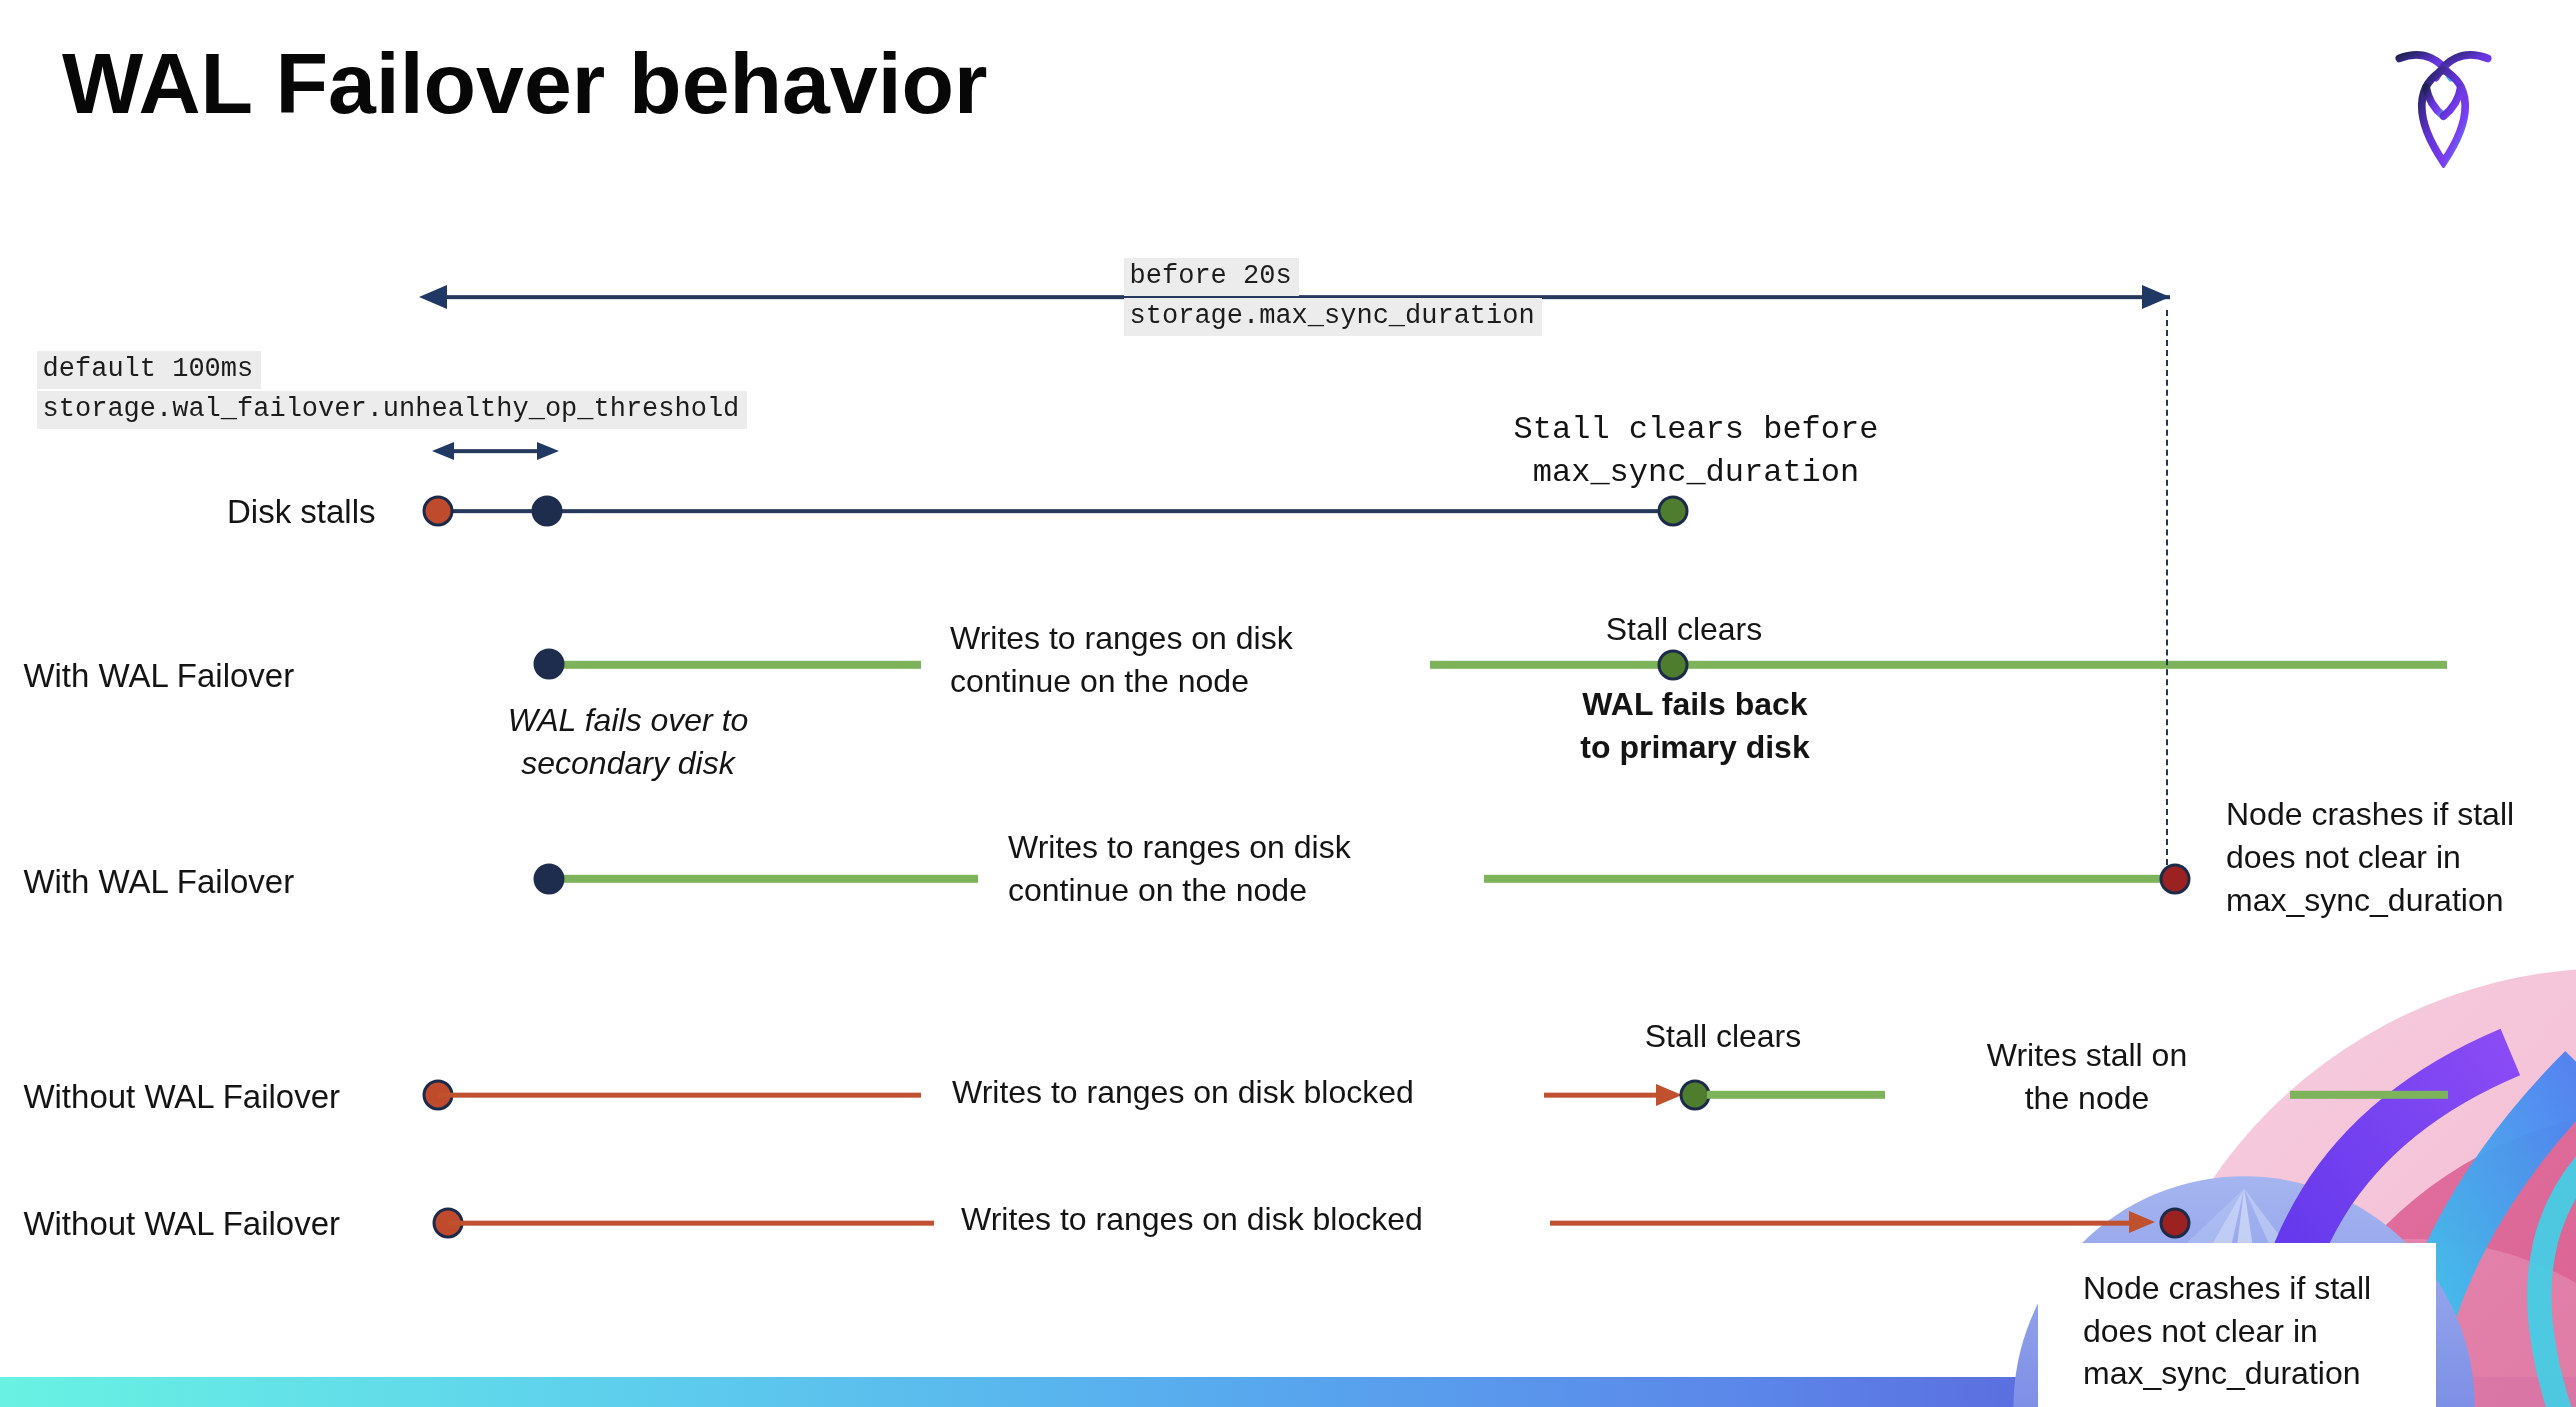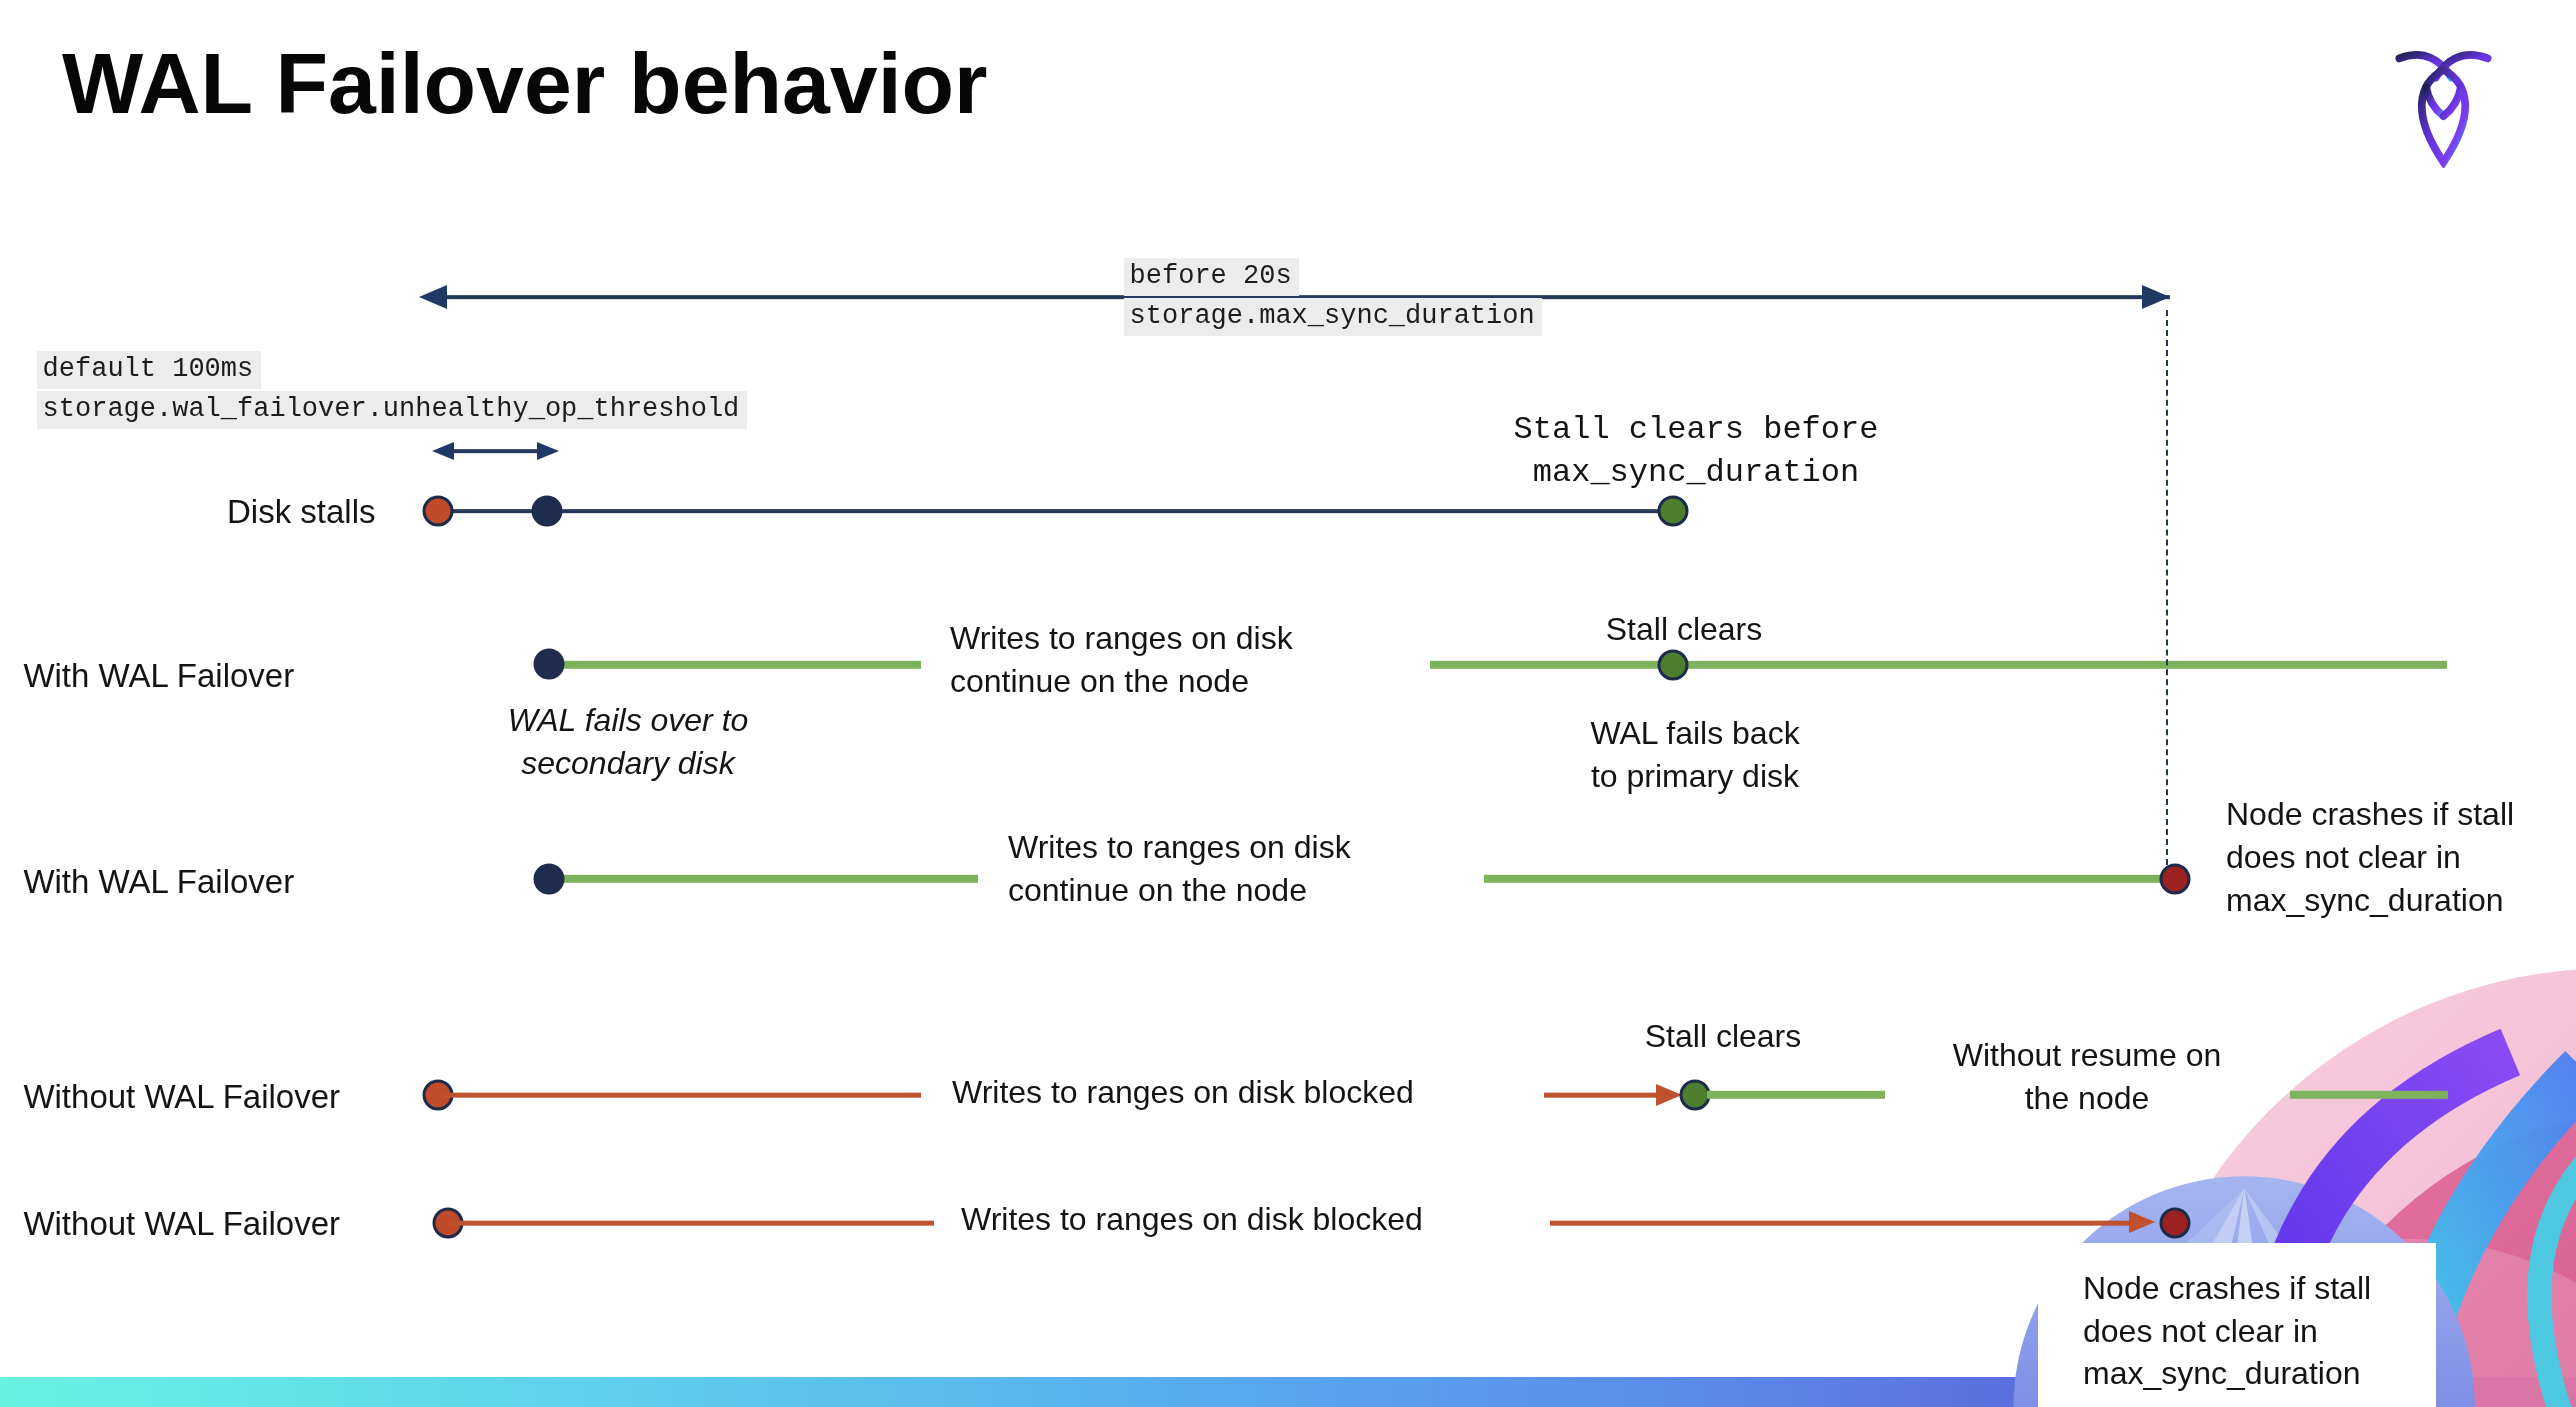--- a/index.html
+++ b/index.html
@@ -154,21 +154,21 @@
     <div class="t rowlab" style="left:23.4px;top:654px;">With WAL Failover</div>
     <div class="hline green-line abs" style="left:549px;top:665px;width:372px;"></div>
     <div class="dot navy" style="left:549px;top:664px;"></div>
     <div class="t tc" style="left:628px;top:699px;font-style:italic;">WAL fails over to
 secondary disk</div>
     <div class="t" style="left:950px;top:617px;">Writes to ranges on disk
 continue on the node</div>
     <div class="hline green-line abs" style="left:1430px;top:665px;width:1017px;"></div>
     <div class="dot green" style="left:1673px;top:665px;"></div>
     <div class="t tc" style="left:1684px;top:608px;">Stall clears</div>
-    <div class="t tc" style="left:1695px;top:712px;">WAL fails  back
+    <div class="t tc" style="left:1695px;top:683px;font-weight:bold;">WAL fails  back
 to primary disk</div>
   </div>
 
   <div class="content">
     <div class="t rowlab" style="left:23.4px;top:860px;">With WAL Failover</div>
     <div class="hline green-line abs" style="left:549px;top:879px;width:429px;"></div>
     <div class="dot navy" style="left:549px;top:879px;"></div>
     <div class="t" style="left:1008px;top:826px;">Writes to ranges on disk
 continue on the node</div>
     <div class="hline green-line abs" style="left:1484px;top:879px;width:691px;"></div>
@@ -181,21 +181,21 @@
   <div class="content">
     <div class="t rowlab" style="left:23.4px;top:1075px;">Without WAL Failover</div>
     <div class="dot red" style="left:438px;top:1095px;"></div>
     <div class="hline red-line abs" style="left:438px;top:1095px;width:483px;"></div>
     <div class="t" style="left:952px;top:1071px;">Writes to ranges on disk  blocked</div>
     <div class="hline red-line abs" style="left:1544px;top:1095px;width:116px;"></div>
     <div class="tri right-red" style="left:1656px;top:1084px;"></div>
     <div class="dot green" style="left:1695px;top:1095px;"></div>
     <div class="t tc" style="left:1723px;top:1015px;">Stall clears</div>
     <div class="hline green-line abs" style="left:1707px;top:1095px;width:178px;"></div>
-    <div class="t tc z5" style="left:2087px;top:1034px;">Without resume on
+    <div class="t tc z5" style="left:2087px;top:1034px;">Writes stall on
 the node</div>
     <div class="hline green-line abs z5" style="left:2290px;top:1095px;width:158px;"></div>
   </div>
 
   <div class="content">
     <div class="t rowlab" style="left:23.4px;top:1202px;">Without WAL Failover</div>
     <div class="dot red" style="left:448px;top:1223px;"></div>
     <div class="hline red-line abs" style="left:448px;top:1223px;width:486px;"></div>
     <div class="t" style="left:961px;top:1198px;">Writes to ranges on disk  blocked</div>
     <div class="hline red-line abs z5" style="left:1550px;top:1223px;width:583px;"></div>

